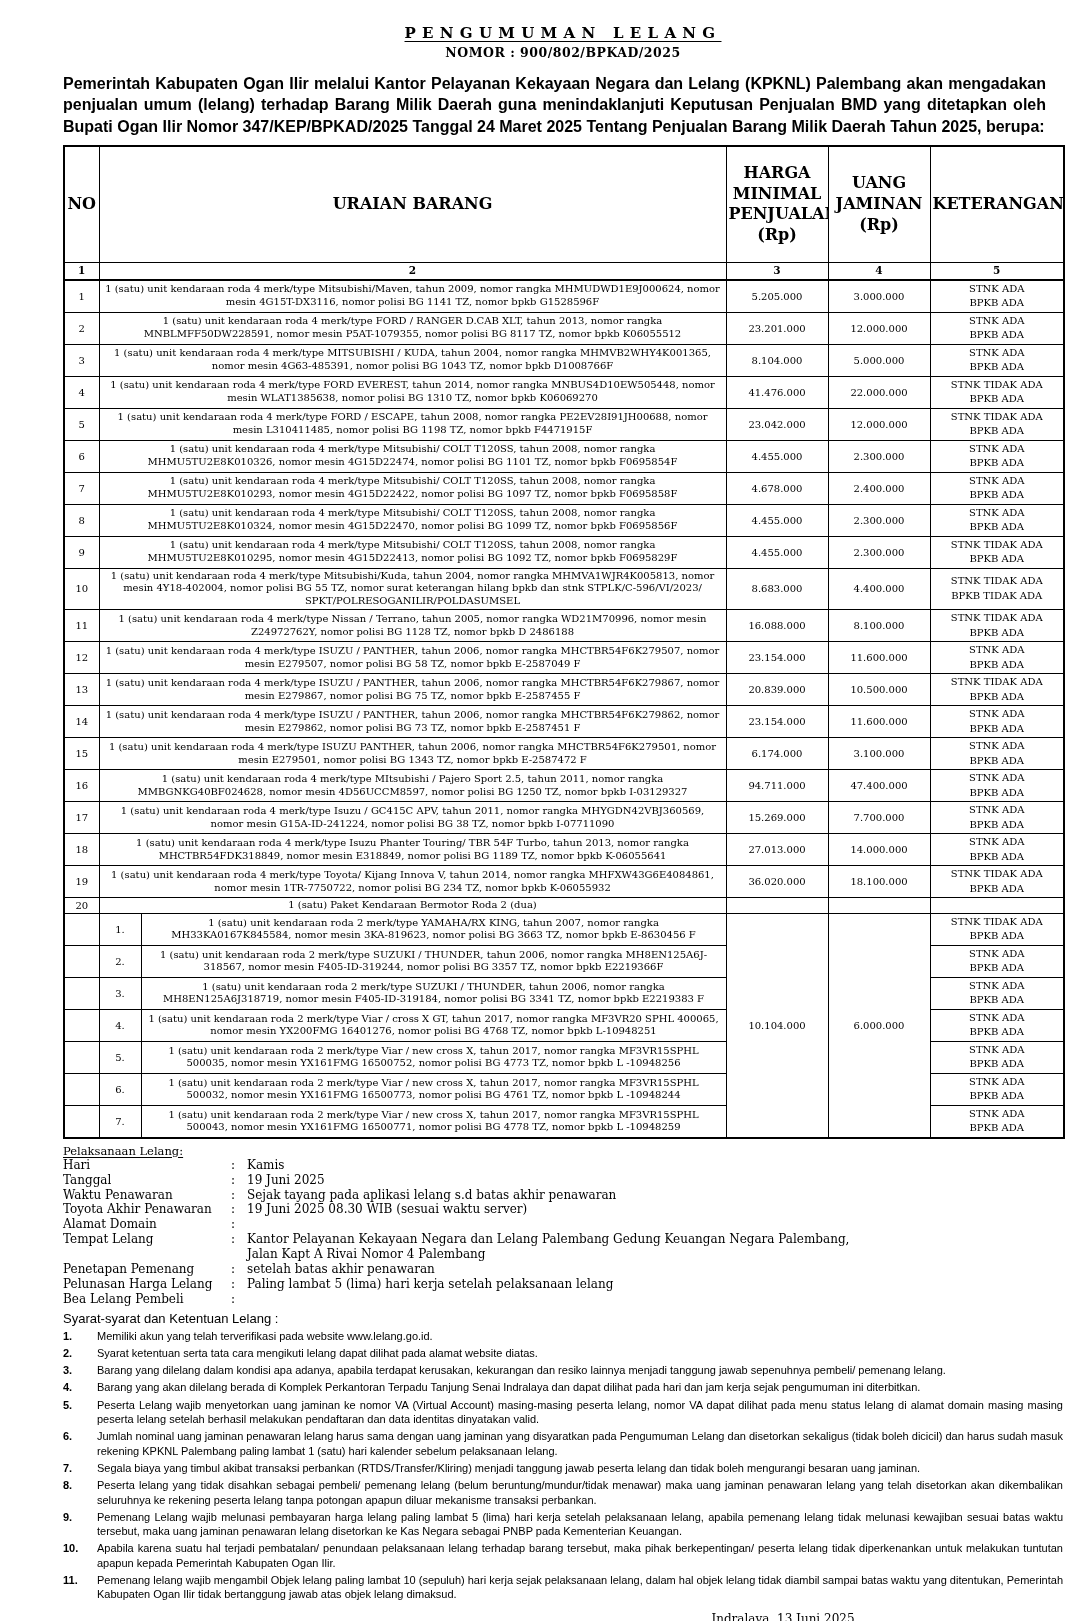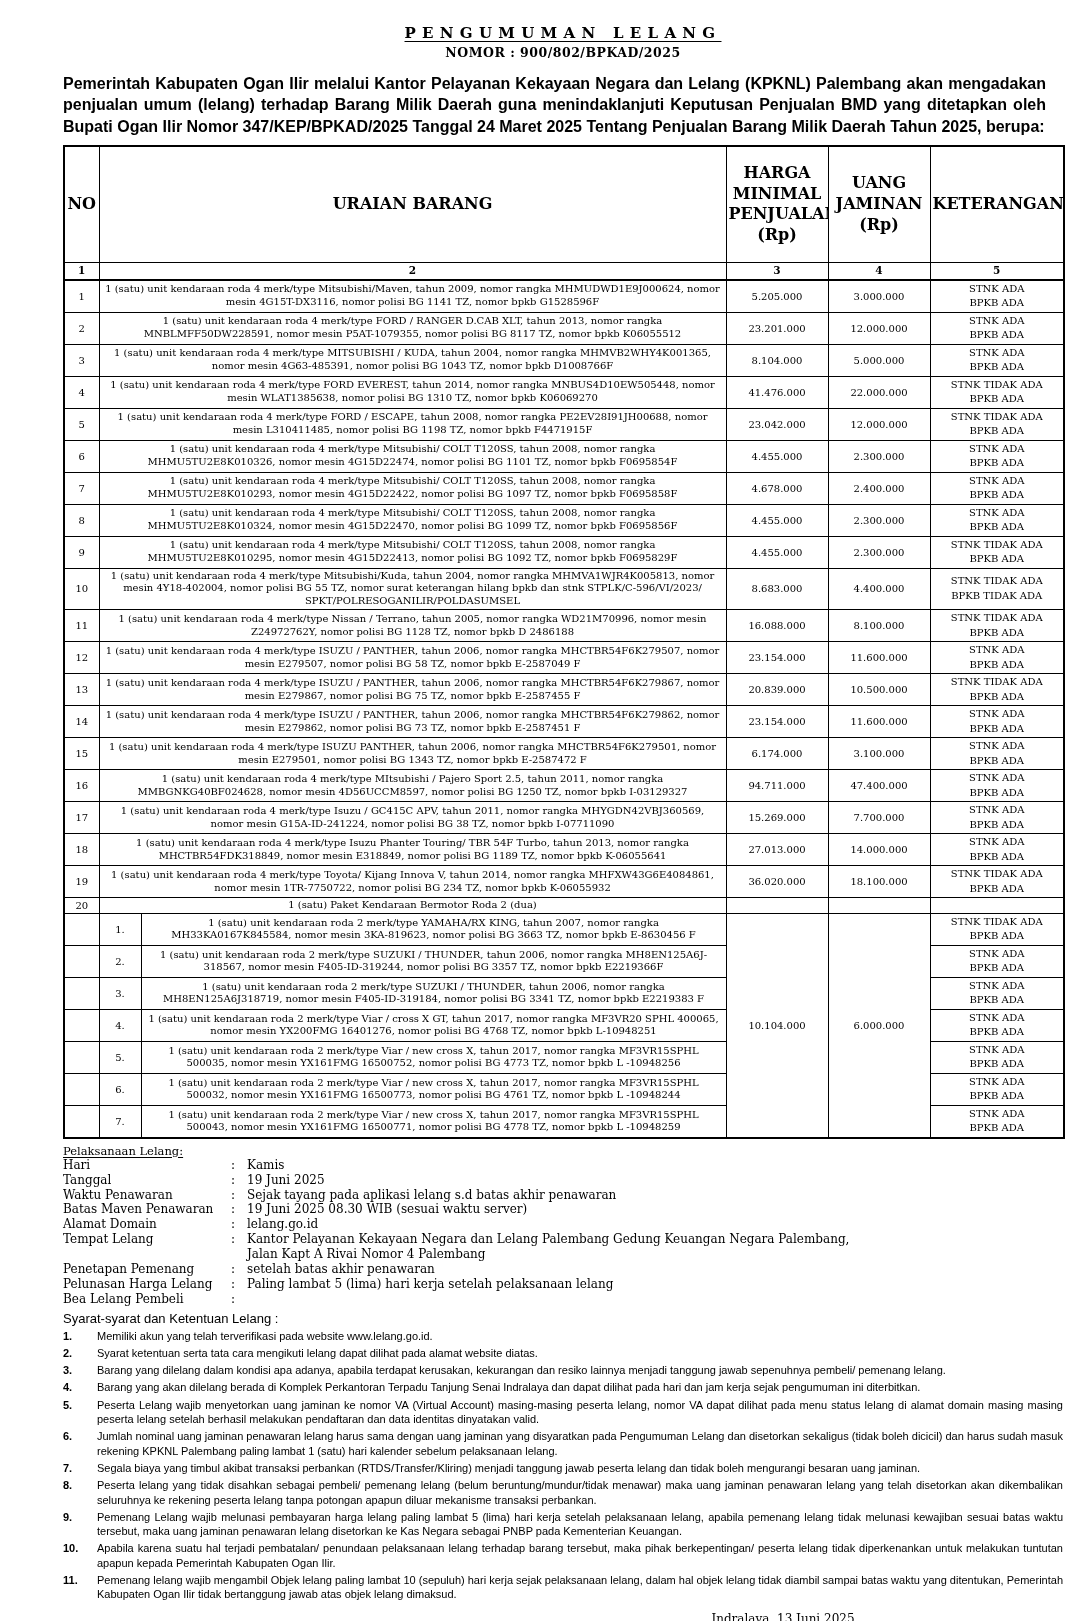--- a/index.html
+++ b/index.html
@@ -354,28 +354,27 @@
         <span class="pel-label">Tanggal</span>
         <span class="pel-sep">:</span>
         <span class="pel-value">19 Juni 2025</span>
       </div>
       <div class="pel-row">
         <span class="pel-label">Waktu Penawaran</span>
         <span class="pel-sep">:</span>
         <span class="pel-value">Sejak tayang pada aplikasi lelang s.d batas akhir penawaran</span>
       </div>
       <div class="pel-row">
-        <span class="pel-label">Batas Maven Penawaran</span>
+        <span class="pel-label">Toyota Akhir Penawaran</span>
         <span class="pel-sep">:</span>
         <span class="pel-value">19 Juni 2025 08.30 WIB (sesuai waktu server)</span>
       </div>
       <div class="pel-row">
         <span class="pel-label">Alamat Domain</span>
         <span class="pel-sep">:</span>
-        <span class="pel-value">lelang.go.id</span>
       </div>
       <div class="pel-row">
         <span class="pel-label">Tempat Lelang</span>
         <span class="pel-sep">:</span>
         <span class="pel-value">Kantor Pelayanan Kekayaan Negara dan Lelang Palembang Gedung Keuangan Negara Palembang,
 Jalan Kapt A Rivai Nomor 4 Palembang</span>
       </div>
       <div class="pel-row">
         <span class="pel-label">Penetapan Pemenang</span>
         <span class="pel-sep">:</span>

